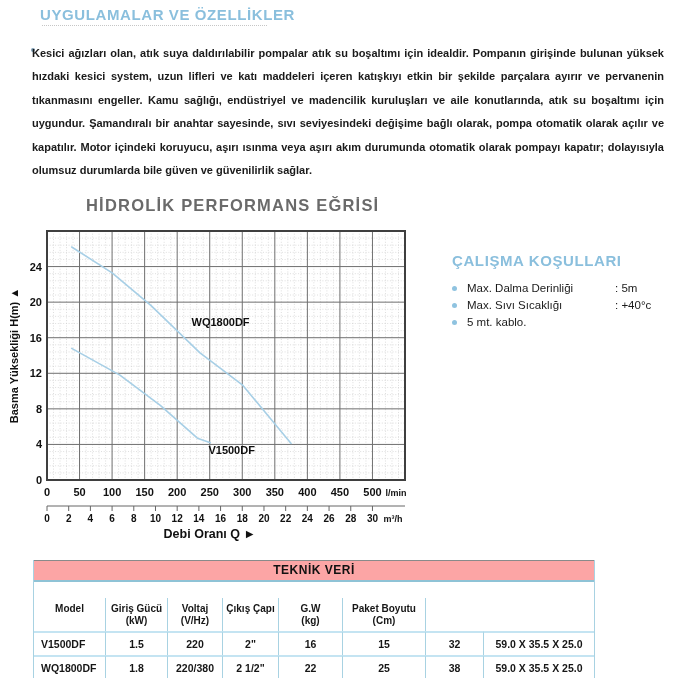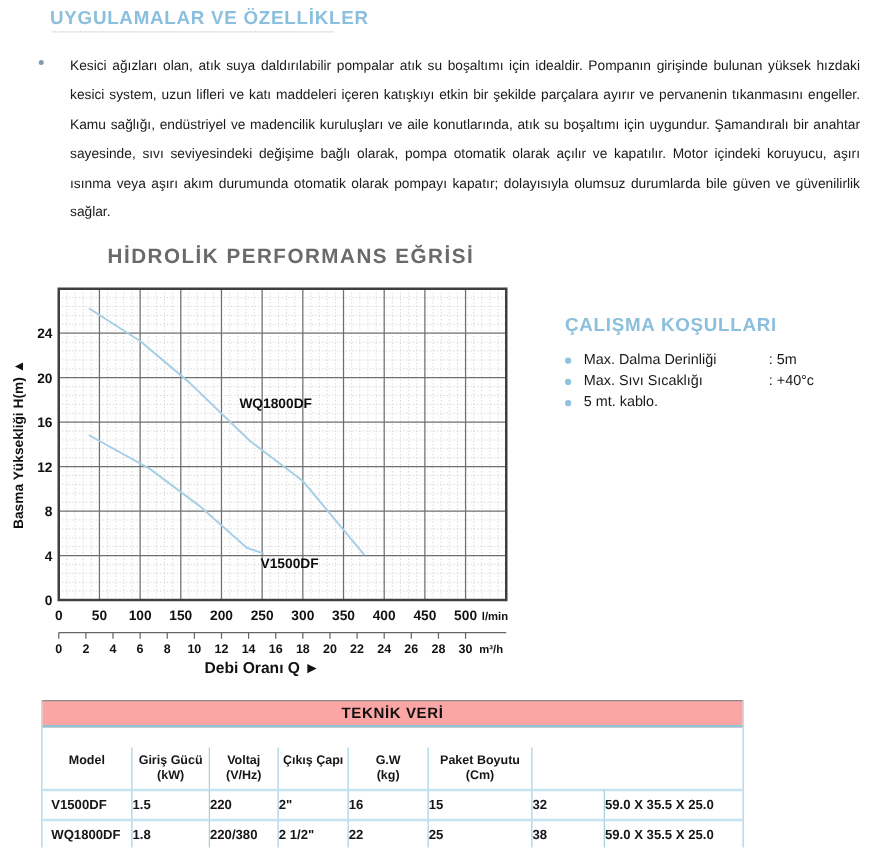--- a/index.html
+++ b/index.html
@@ -13,22 +13,22 @@
   }
   .page-title::after{
     content:"";position:absolute;left:2px;bottom:-3px;width:225px;
     border-bottom:1px dotted #c6c6c6;
   }
   .intro-bullet{
     position:absolute;left:31px;top:48px;width:4px;height:4px;border-radius:50%;
     background:#7d9cb4;
   }
   .intro{
-    position:absolute;left:56px;top:42px;width:632px;font-size:11px;
-    line-height:23.4px;text-align:justify;color:#1a1a1a;
+    position:absolute;left:32px;top:42px;width:632px;font-size:11px;
+    line-height:23.4px;text-align:justify;color:#1a1a1a;font-weight:bold;
   }
   .chart-title{
     position:absolute;left:40px;top:196px;font-size:16.5px;font-weight:bold;
     color:#6a6a6a;letter-spacing:1.2px;margin-left:46px;
   }
   #perf-chart{position:absolute;left:5px;top:222px;}
   
   .conds{position:absolute;left:452px;top:252px;width:240px;}
   .conds-title{font-size:15px;font-weight:bold;color:#8abfdd;letter-spacing:.6px;margin-bottom:11px;}
   .cond-item{position:relative;padding-left:15px;font-size:11.5px;font-weight:normal;
@@ -46,21 +46,21 @@
     font-size:12px;font-weight:bold;color:#111;letter-spacing:.5px;
     border-top:1px solid #8a8a8a;border-bottom:2px solid #8fc3d6;
   }
   .tt-grid{display:grid;grid-template-columns:72px 62px 55px 56px 64px 83px 58px 110px;}
   .tt-head .tt-cell{
     font-size:10px;font-weight:bold;text-align:center;padding:5px 1px 4px;line-height:12px;margin-top:16px;
   }
   .tt-cell{border-right:1px solid #a8d2e2;box-sizing:border-box;}
   .tt-cell:nth-child(8n){border-right:none;}
   .tt-row .tt-cell{
-    height:24px;line-height:22px;font-size:10.5px;font-weight:bold;
+    height:24px;line-height:22px;font-size:10.5px;font-weight:bold;text-align:center;
     border-top:2px solid #c4e4f2;
   }
   .tt-row .tt-cell.model{text-align:left;padding-left:7px;}
 </style>
 </head>
 <body>
 
 <div class="page-title">UYGULAMALAR VE ÖZELLİKLER</div>
 
 <span class="intro-bullet"></span>

